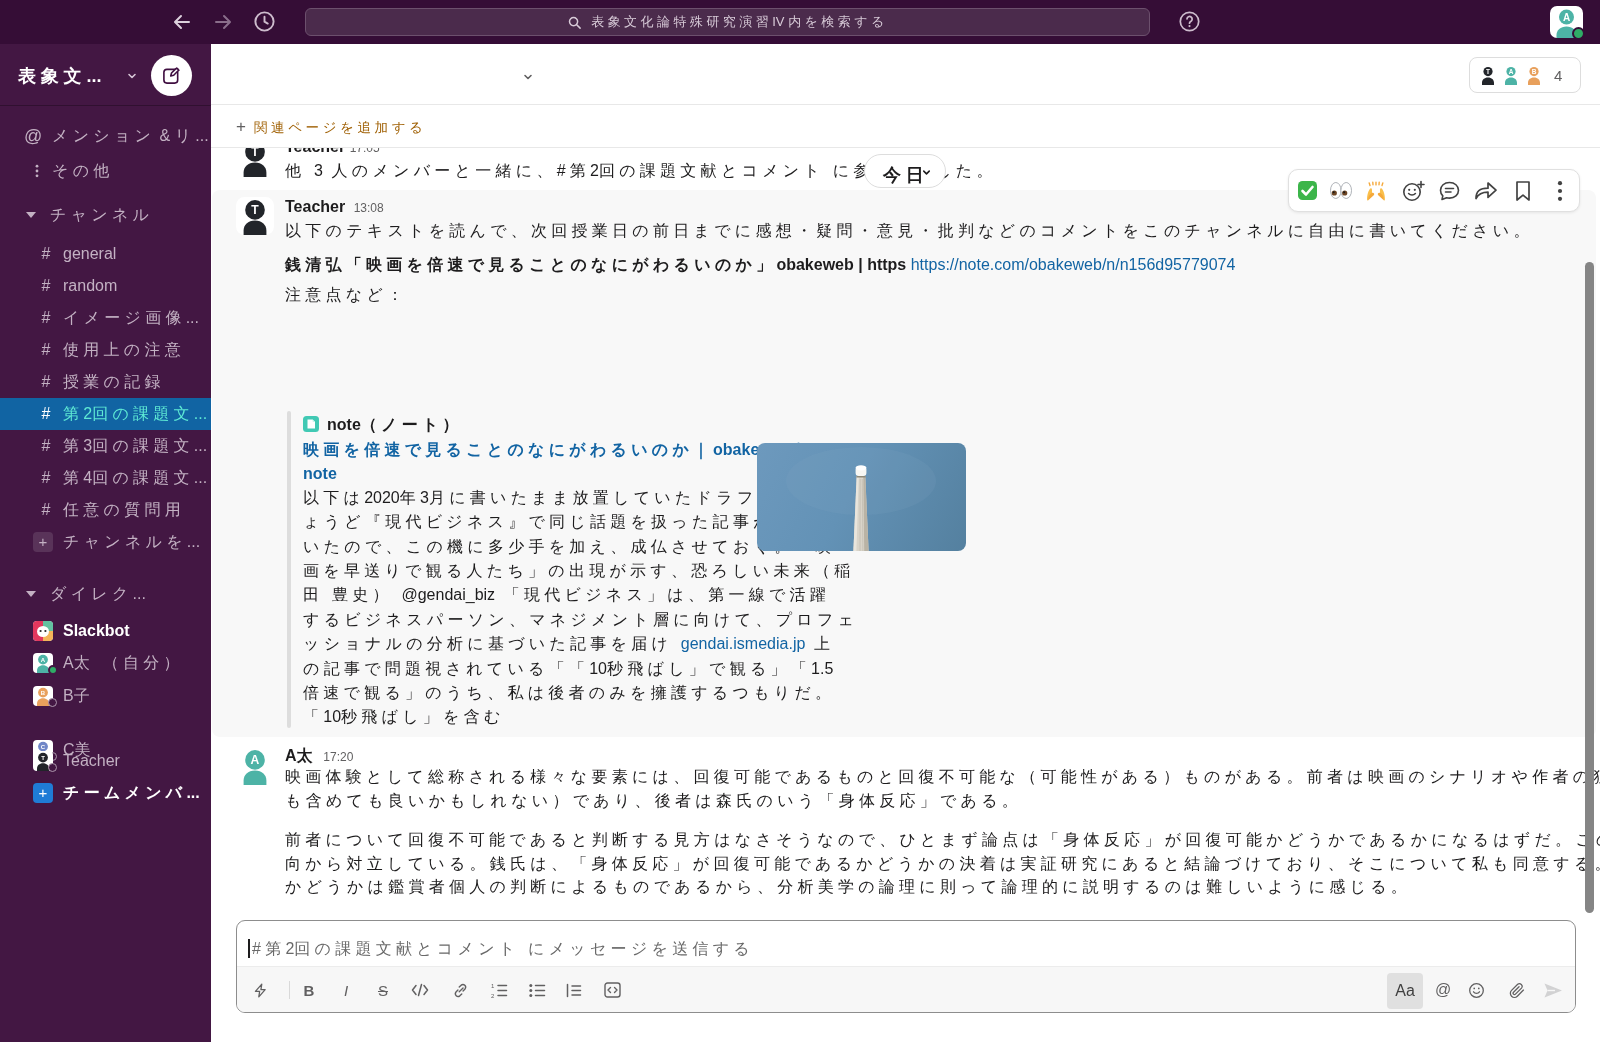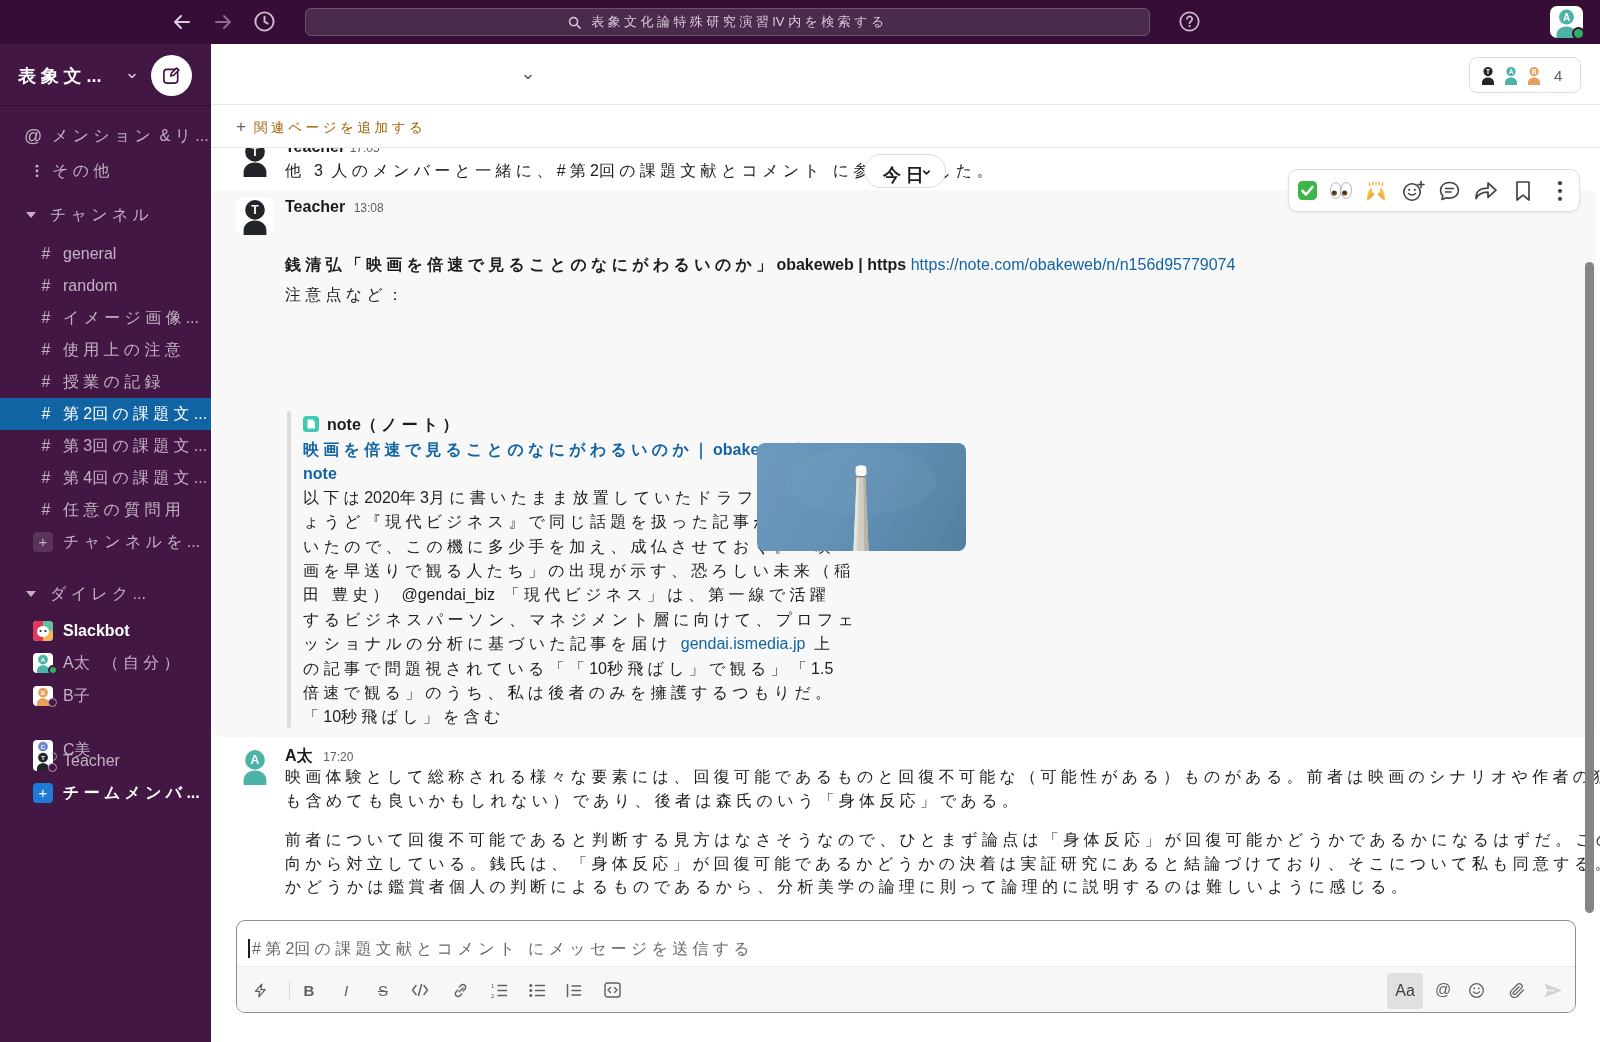--- a/index.html
+++ b/index.html
@@ -110,21 +110,21 @@
   <div class="srow" style="top:291px">
       <span class="ic">#</span>
       <span class="tx jp">使用上の注意</span>
     </div>
   <div class="srow" style="top:323px">
       <span class="ic">#</span>
       <span class="tx jp">授業の記録</span>
     </div>
   <div class="srow sel" style="top:354px;height:32px;line-height:32px">
       <span class="ic" style="color:#fff">#</span>
-      <span class="tx jp" style="color:#ffffff">第<span class="en">2</span>回の課題文<span class="en">...</span></span>
+      <span class="tx jp" style="color:#5eead4">第<span class="en">2</span>回の課題文<span class="en">...</span></span>
     </div>
   <div class="srow" style="top:387px">
       <span class="ic">#</span>
       <span class="tx jp">第<span class="en">3</span>回の課題文<span class="en">...</span></span>
     </div>
   <div class="srow" style="top:419px">
       <span class="ic">#</span>
       <span class="tx jp">第<span class="en">4</span>回の課題文<span class="en">...</span></span>
     </div>
   <div class="srow" style="top:451px">
@@ -247,20 +247,21 @@
 
   <div class="abs" style="left:1px;top:42px;width:1384px;height:547px;background:#f8f8f8;border-radius:8px"></div>
 
   <svg class="abs" style="left:25px;top:49px" width="38" height="38" viewBox="0 0 36 36">
       <rect width="36" height="36" rx="8" fill="#fff"></rect>
       <circle cx="18" cy="12.2" r="9.3" fill="#22252a"></circle>
       <text font-family="Liberation Sans" x="18" y="16.4" font-size="11.5" font-weight="bold" fill="#fff" text-anchor="middle">T</text>
       <path d="M18 22.3c-6.7 0-10.8 4.2-10.8 9.5V36h21.6v-4.2c0-5.3-4.1-9.5-10.8-9.5z" fill="#22252a"></path>
     </svg>
   <div class="mline" style="left:74px;top:50px;font-weight:bold">Teacher <span style="font-weight:normal;font-size:12px;color:#616061;margin-left:4px">13:08</span></div>
+  <div class="mline jp" style="left:74px;top:70.5px;line-height:23px">以下のテキストを読んで、次回授業日の前日までに感想・疑問・意見・批判などのコメントをこのチャンネルに自由に書いてください。</div>
   <div class="mline" style="left:74px;top:104.5px;line-height:23px"><b class="jp">銭清弘「映画を倍速で見ることのなにがわるいのか」</b><b class="en">obakeweb | https</b> <span class="en" style="color:#1264a3">https://note.com/obakeweb/n/n156d95779074</span></div>
   <div class="mline jp" style="left:74px;top:134.5px;line-height:23px">注意点など：</div>
 
   <div class="abs" style="left:76px;top:263px;width:4px;height:317px;background:#ddd;border-radius:2px"></div>
   <svg class="abs" style="left:92px;top:268px" width="16" height="16" viewBox="0 0 16 16">
       <rect width="16" height="16" rx="3.5" fill="#41c9b4"></rect>
       <path d="M4.5 3.5h5.2l2.3 2.3v6.7H4.5z" fill="#fff"></path>
       <path d="M9.7 3.5l2.3 2.3H9.7z" fill="#b8efe6"></path>
     </svg>
   <div class="mline" style="left:116px;top:267px;font-weight:bold"><span class="en">note</span><span class="jp">（ノート）</span></div>

